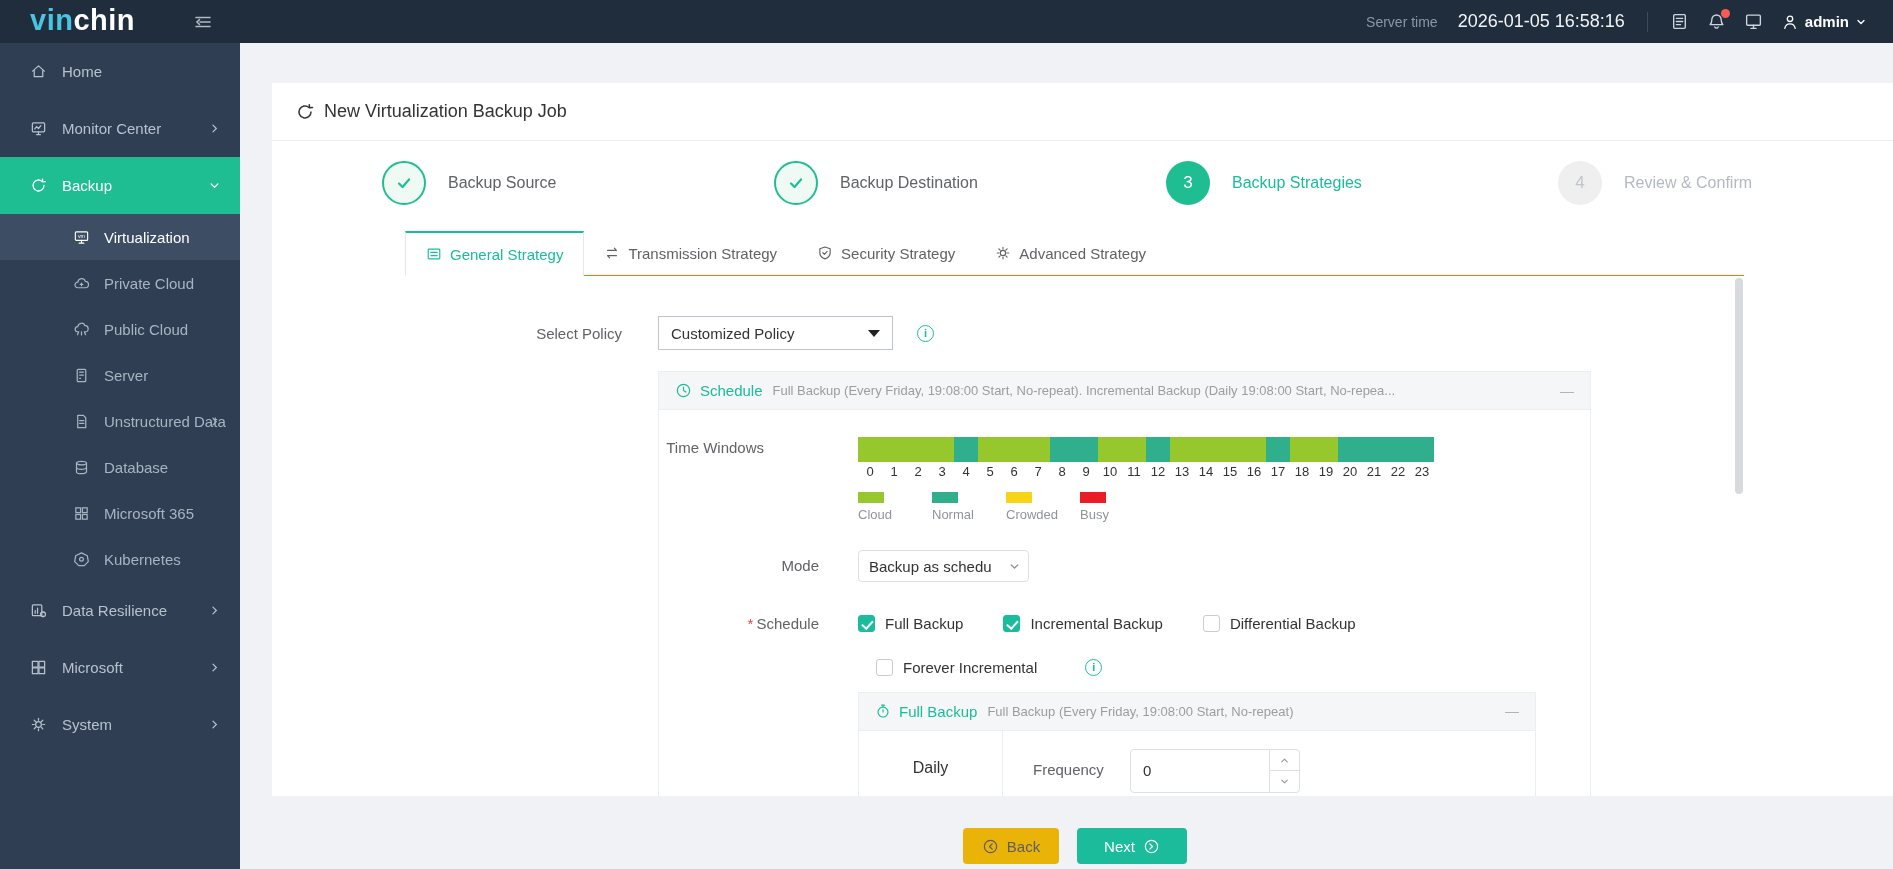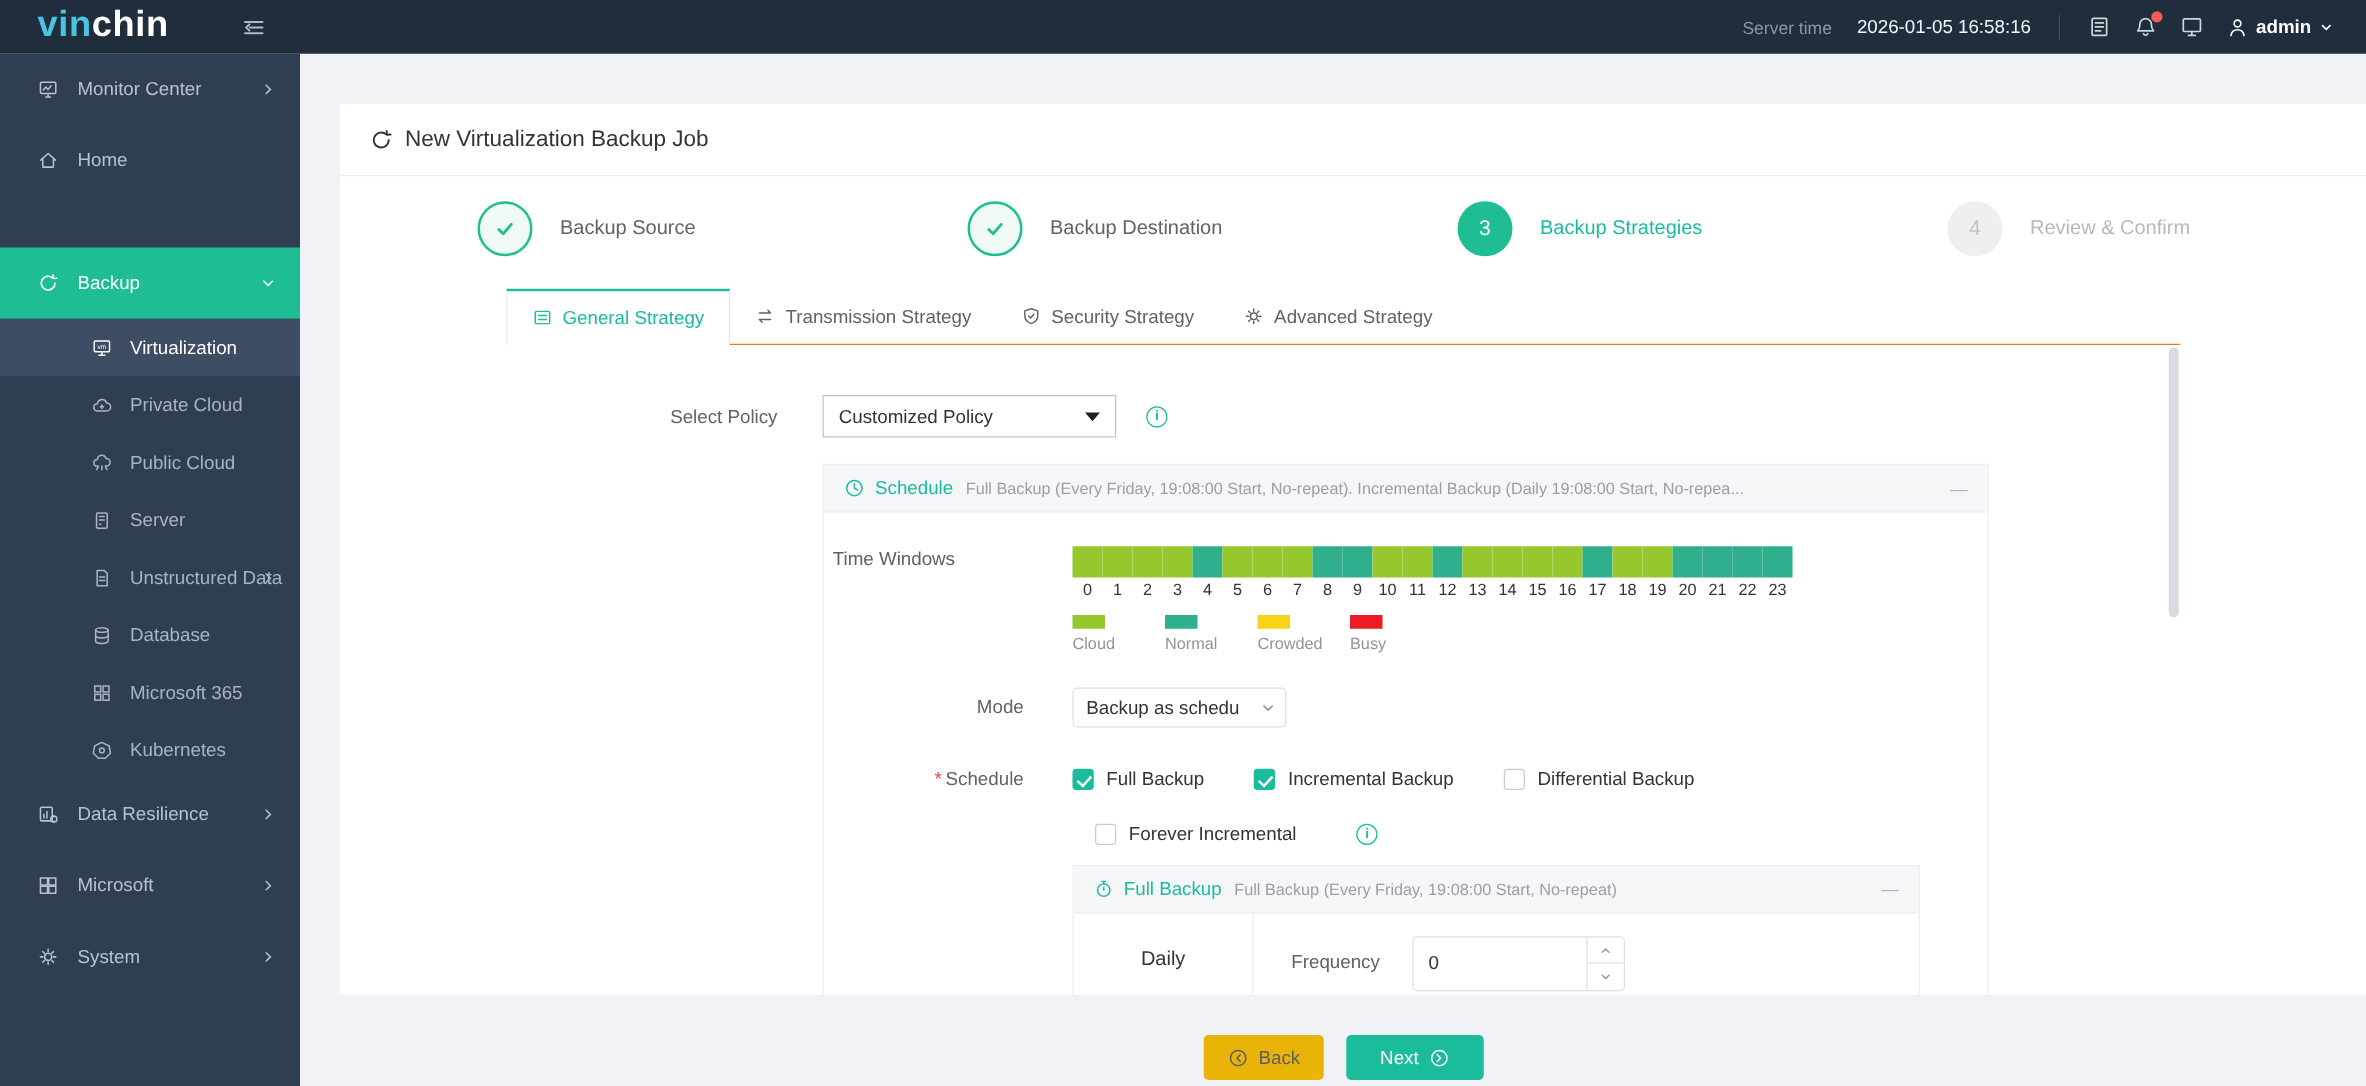--- a/index.html
+++ b/index.html
@@ -7,36 +7,36 @@
   .app { width:1893px; height:869px; display:flex; flex-direction:column; background:#f0f2f5; }
 
   
   .topbar { height:43px; background:#1f2d3d; display:flex; align-items:center; flex:0 0 43px; color:#cfd6dd; }
   .logo { font-size:29px; font-weight:bold; letter-spacing:.5px; padding:0 0 2px 30px; cursor:pointer; }
   .logo .c1 { color:#49c5e3; }
   .logo .c2 { color:#ffffff; }
   .collapse-btn { margin-left:58px; cursor:pointer; display:flex; align-items:center; }
   .topbar-right { margin-left:auto; display:flex; align-items:center; gap:18px; padding-right:26px; }
   .server-time-label { color:#8a97a5; font-size:14px; }
-  .server-time-value { color:#f2f5f8; font-size:15px; margin-left:2px; }
+  .server-time-value { color:#f2f5f8; font-size:18px; margin-left:2px; }
   .tb-divider { width:1px; height:20px; background:#3c4b5e; margin:0 4px; }
   .tb-icon { position:relative; display:flex; align-items:center; cursor:pointer; color:#cdd5dd; }
   .tb-badge { position:absolute; top:-3px; right:-4px; width:9px; height:9px; border-radius:50%; background:#fa5a55; }
   .user-box { display:flex; align-items:center; gap:6px; cursor:pointer; color:#ffffff; }
   .user-name { font-size:15px; font-weight:bold; }
 
   
   .body-row { flex:1; display:flex; min-height:0; }
   .sidebar { width:240px; background:#2f3e52; flex:0 0 240px; color:#b8c2cf; overflow:hidden; }
   .main { flex:1; min-width:0; position:relative; }
 
   
   .nav-item { height:57px; display:flex; align-items:center; padding-left:30px; font-size:15px; cursor:pointer; position:relative; }
   .nav-item .nav-icon { display:flex; width:17px; margin-right:15px; }
-  .nav-item.active { background:#1fbe92; color:#ffffff;margin-top:41px; }
+  .nav-item.active { background:#1fbe92; color:#ffffff; }
   .sub-item { height:46px; display:flex; align-items:center; padding-left:73px; font-size:15px; cursor:pointer; position:relative; color:#a9b4c2; }
   .sub-item .nav-icon { display:flex; width:17px; margin-right:14px; }
   .sub-item.selected { background:#3d4d63; color:#ffffff; }
   .chev { position:absolute; right:20px; display:flex; }
   .chev svg { width:11px; height:11px; }
 
   
   .card { background:#ffffff; width:1796px; margin:40px 0 0 32px; height:713px; overflow:hidden; }
   .card-header { height:58px; display:flex; align-items:center; padding-left:24px; border-bottom:1px solid #eceef2; }
   .refresh-icon { display:flex; margin-right:10px; cursor:pointer; color:#333; }
@@ -175,39 +175,39 @@
       </div>
     </div>
   </div>
 
   <div class="body-row">
 
     <div class="sidebar">
       <div class="nav-item">
         <span class="nav-icon">
             <svg width="17" height="17" viewBox="0 0 18 18" fill="none" stroke="currentColor" stroke-width="1.3" stroke-linecap="round" stroke-linejoin="round">
+              <path d="M2.8 8.6 9 3l6.2 5.6M4.5 8v6.5h9V8"></path>
+            </svg>
+          </span>
+        <span>Home</span>
+      </div>
+      <div class="nav-item">
+        <span class="nav-icon">
+            <svg width="17" height="17" viewBox="0 0 18 18" fill="none" stroke="currentColor" stroke-width="1.3" stroke-linecap="round" stroke-linejoin="round">
               <rect x="2.5" y="3" width="13" height="9.5" rx="1"></rect>
               <path d="M5 9.5 7 7l2 2 2.5-3"></path>
               <path d="M7 15.5h4M9 12.5v3"></path>
             </svg>
           </span>
         <span>Monitor Center</span>
         <span class="chev">
             <svg viewBox="0 0 18 18" fill="none" stroke="currentColor" stroke-width="2" stroke-linecap="round">
               <path d="M6.5 3.5 12 9l-5.5 5.5"></path>
             </svg>
           </span>
-      </div>
-      <div class="nav-item">
-        <span class="nav-icon">
-            <svg width="17" height="17" viewBox="0 0 18 18" fill="none" stroke="currentColor" stroke-width="1.3" stroke-linecap="round" stroke-linejoin="round">
-              <path d="M2.8 8.6 9 3l6.2 5.6M4.5 8v6.5h9V8"></path>
-            </svg>
-          </span>
-        <span>Home</span>
       </div>
       <div class="nav-item active">
         <span class="nav-icon">
             <svg width="17" height="17" viewBox="0 0 18 18" fill="none" stroke="currentColor" stroke-width="1.4" stroke-linecap="round" stroke-linejoin="round">
               <path d="M14.8 9A5.8 5.8 0 1 1 12.9 4.7"></path>
               <path d="M13.2 2.2l.2 2.9 2.9-.2"></path>
             </svg>
           </span>
         <span>Backup</span>
         <span class="chev">

